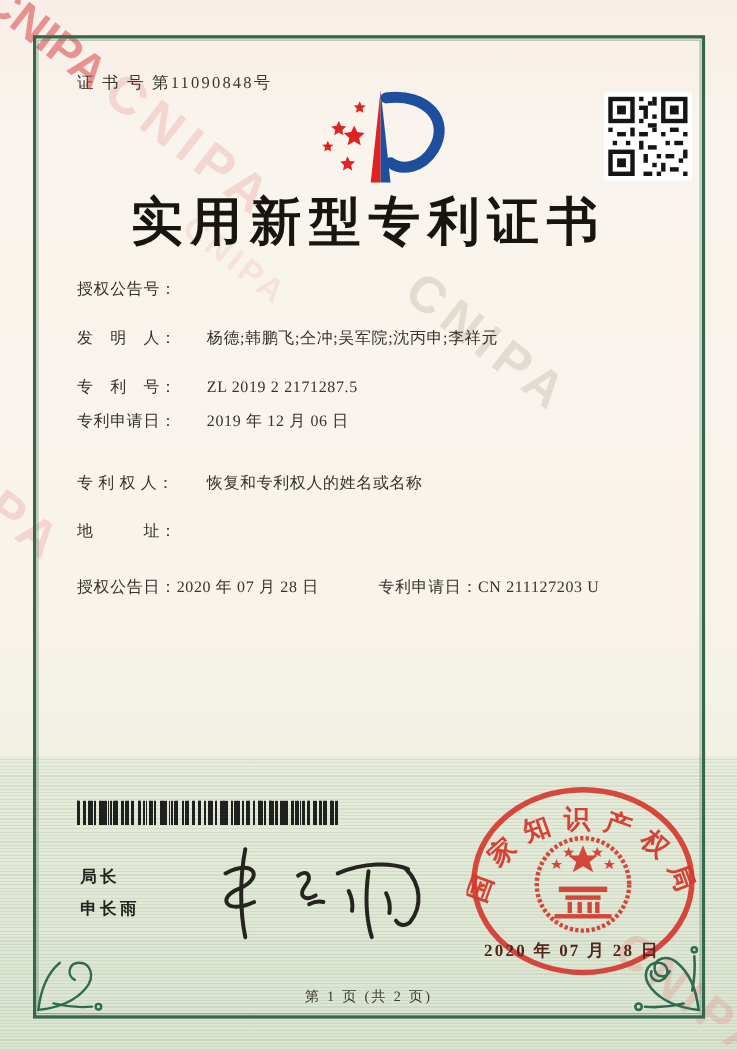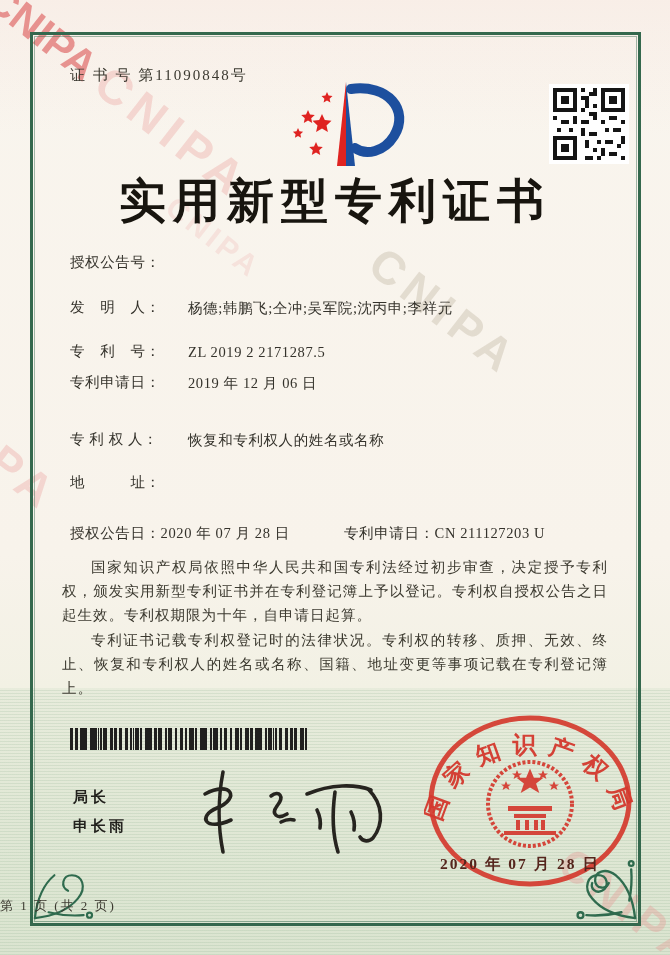--- a/index.html
+++ b/index.html
@@ -64,21 +64,21 @@
     font-family:Liberation Mono, monospace;
     font-size:15px;font-weight:bold;color:#23221e;letter-spacing:3px;line-height:1.95;
   }
   .signature{position:absolute;left:185px;top:762px;width:205px;height:95px;}
   .seal{position:absolute;left:424px;top:712px;width:212px;height:178px;}
   .seal-date{
     position:absolute;left:6px;top:142px;width:180px;text-align:center;
     font-size:15.5px;font-weight:bold;letter-spacing:2px;color:#55251d;
   }
   .footer{
-    position:absolute;left:0;right:0;top:897px;
+    position:absolute;left:0;right:0;top:897px;text-align:center;
     font-size:13px;letter-spacing:2px;color:#3c3a31;
   }
   .corner{position:absolute;width:78px;height:78px;}
   .corner-br{right:31px;bottom:33px;}
   .corner-bl{left:31px;bottom:33px;transform:scaleX(-1);}
 </style>
 </head>
 <body>
 
 <div class="page">
@@ -200,24 +200,20 @@
     </div>
     <div class="frow r6">
       <span class="flabel">地　　　址：</span>
     </div>
     <div class="frow r7">
       <span class="pair pair1"><span>授权公告日：</span><span>2020 年 07 月 28 日</span></span>
       <span class="pair"><span>专利申请日：</span><span>CN 211127203 U</span></span>
     </div>
   </div>
 
-  <div class="paras">
-    <p>国家知识产权局依照中华人民共和国专利法经过初步审查，决定授予专利权，颁发实用新型专利证书并在专利登记簿上予以登记。专利权自授权公告之日起生效。专利权期限为十年，自申请日起算。</p>
-    <p>专利证书记载专利权登记时的法律状况。专利权的转移、质押、无效、终止、恢复和专利权人的姓名或名称、国籍、地址变更等事项记载在专利登记簿上。</p>
-  </div>
 
   <div class="barcode"></div>
 
   <div class="signer">
     <div>局长</div>
     <div>申长雨</div>
   </div>
 
   <svg class="signature" viewBox="0 0 205 95">
     <g fill="none" stroke="#26241f" stroke-width="3.6" stroke-linecap="round" stroke-linejoin="round">

